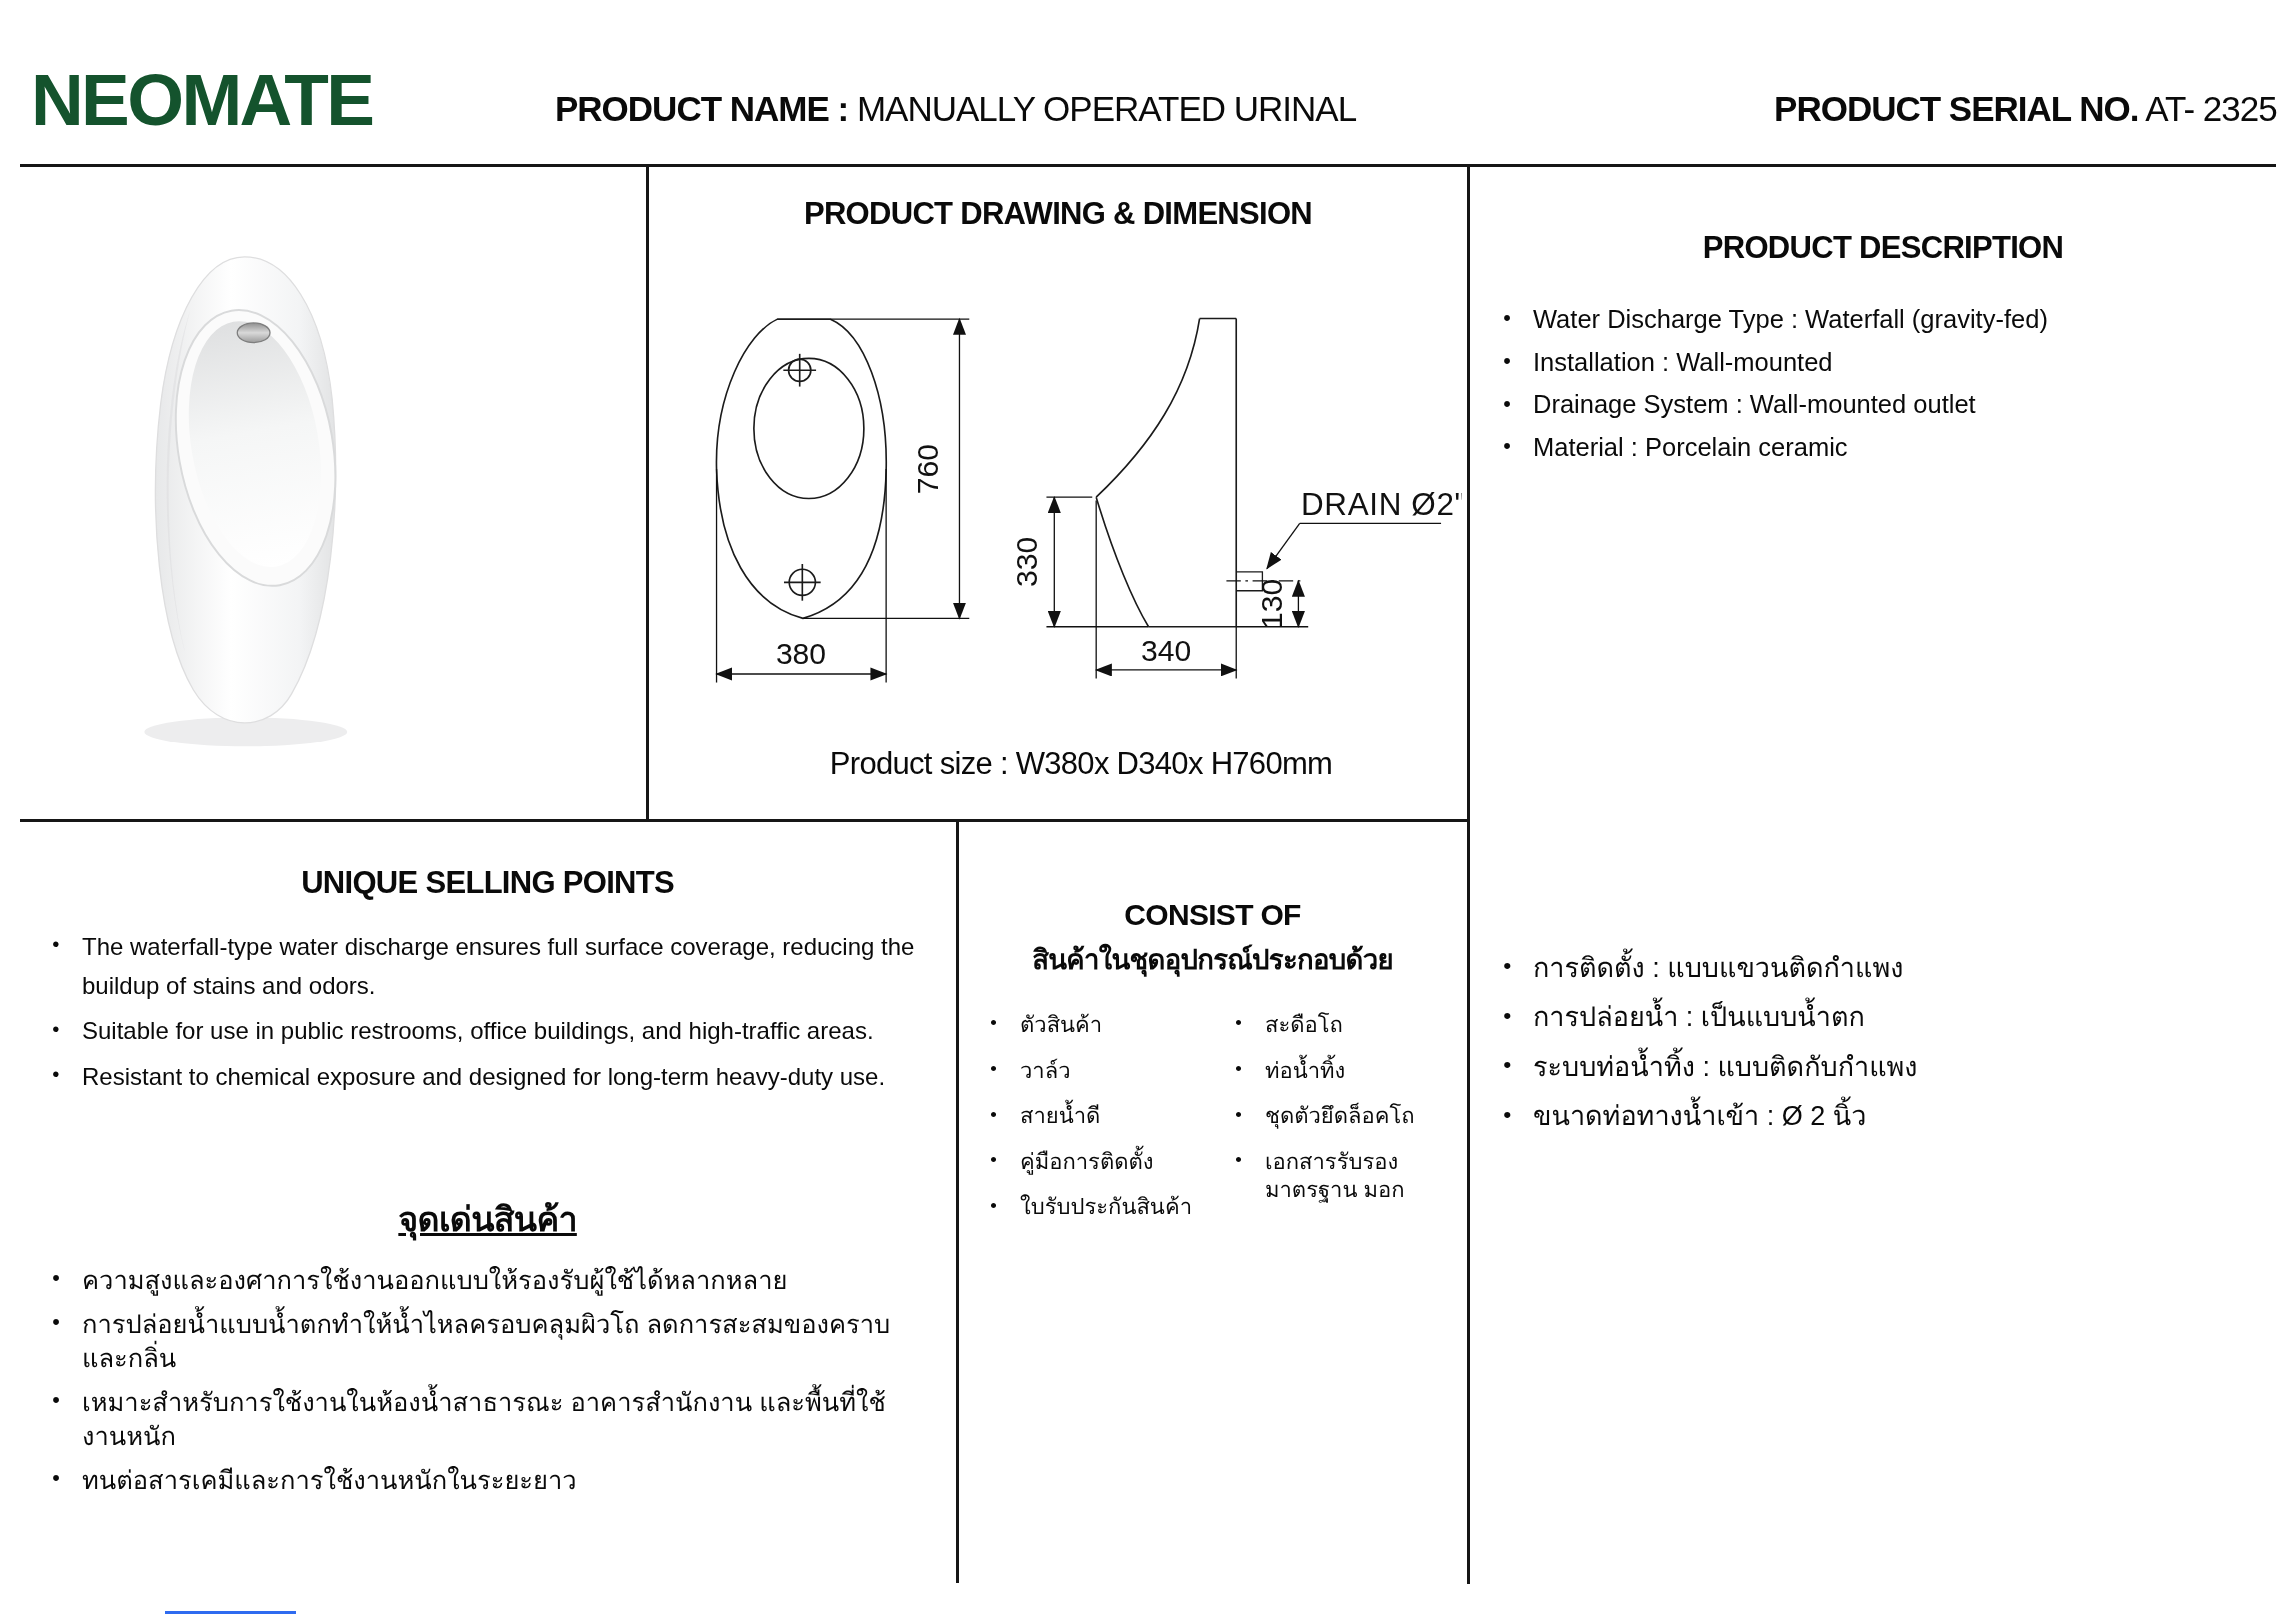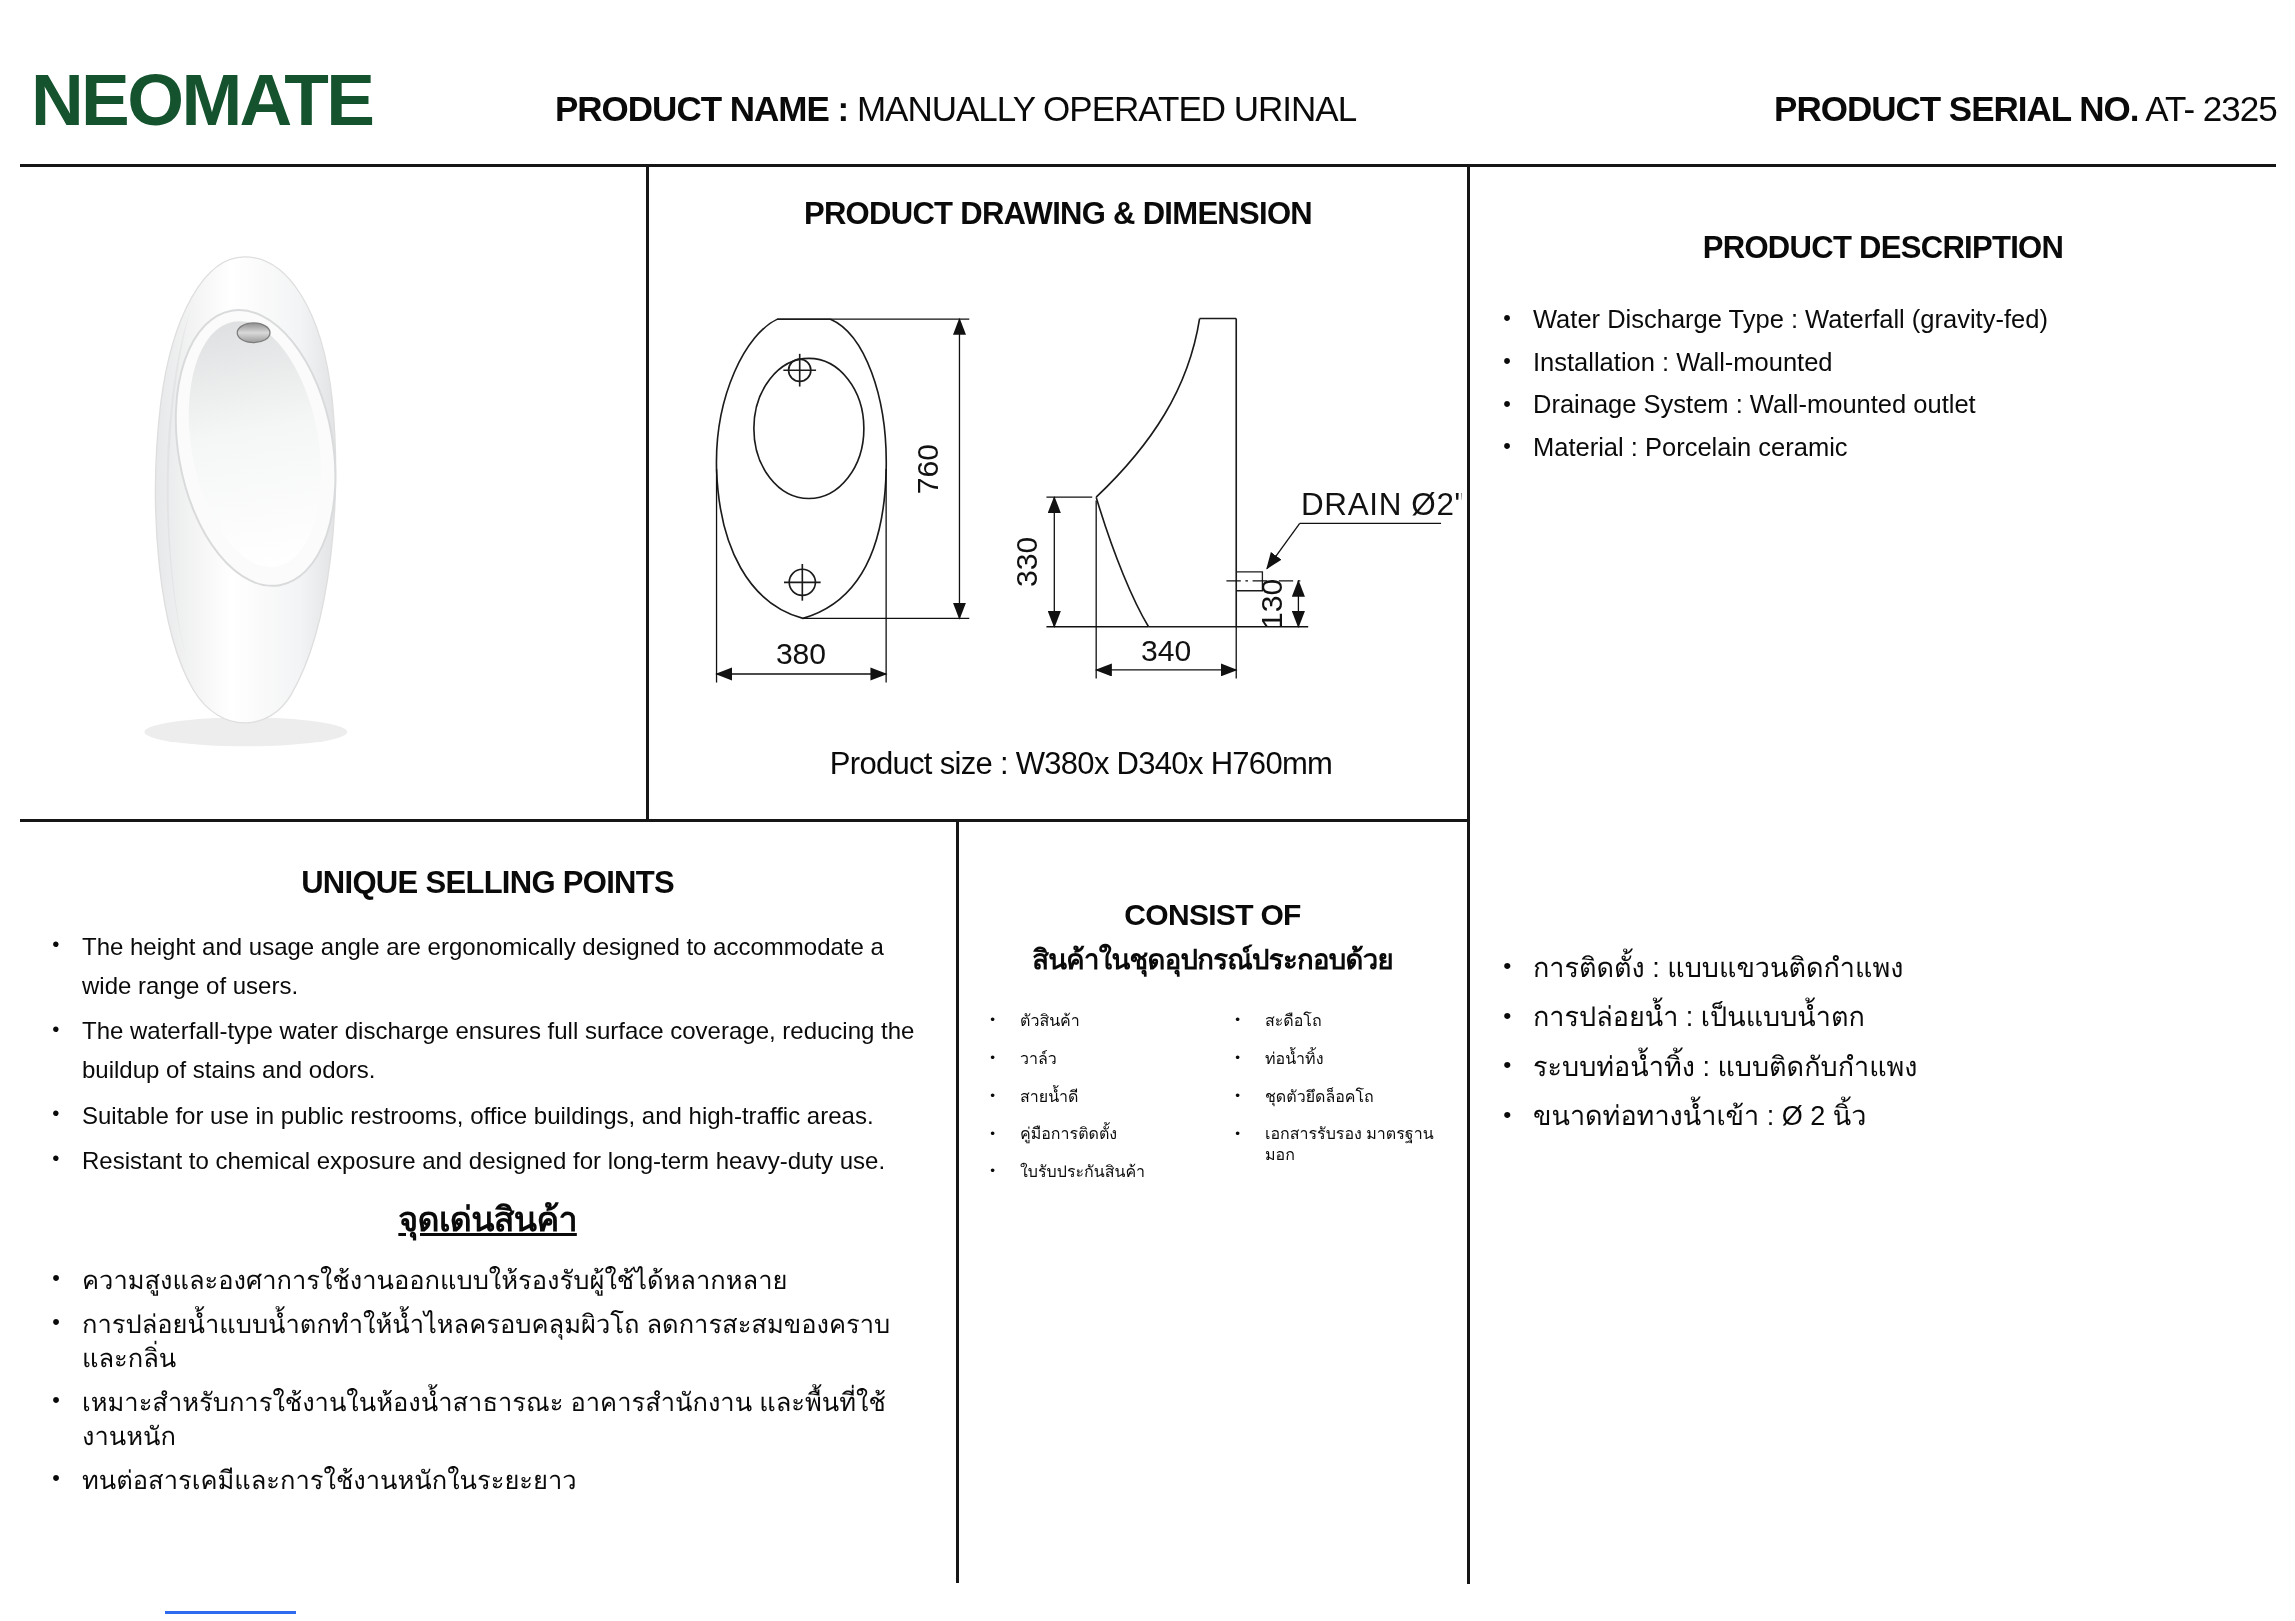--- a/index.html
+++ b/index.html
@@ -18,21 +18,21 @@
   .hline{font-size:35px;letter-spacing:-1px;white-space:nowrap;}
   
   .desc-list{font-size:25.5px;}
   .desc-list li{margin-bottom:13.7px;}
   
   .usp-list{font-size:24px;line-height:1.62;}
   .usp-list li{margin-bottom:6.5px;}
   .thai-usp-list{font-size:25.5px;line-height:1.35;}
   .thai-usp-list li{margin-bottom:9.2px;}
   
-  .consist-col{font-size:16px;line-height:1.3;}
+  .consist-col{font-size:22px;line-height:1.3;}
   .consist-col li{margin-bottom:17px;}
   
   .feat-list{font-size:27px;line-height:1.35;}
   .feat-list li{margin-bottom:13px;}
   svg text{font-family:"Liberation Sans","DejaVu Sans",sans-serif;fill:#111;}
 </style>
 </head>
 <body>
 
 <div class="page">
@@ -162,21 +162,20 @@
   <ul class="abs feat-list" style="left:1498px;top:950px;width:772px;">
     <li class="b">การติดตั้ง : แบบแขวนติดกำแพง</li>
     <li class="b">การปล่อยน้ำ : เป็นแบบน้ำตก</li>
     <li class="b">ระบบท่อน้ำทิ้ง : แบบติดกับกำแพง</li>
     <li class="b">ขนาดท่อทางน้ำเข้า : Ø 2 นิ้ว</li>
   </ul>
 
   <div class="abs sec-title center" style="left:19.6px;top:865px;width:936px;font-size:31px;">UNIQUE SELLING POINTS</div>
 
   <ul class="abs usp-list" style="left:47px;top:928px;width:882px;">
-    <li class="b">The height and usage angle are ergonomically designed to accommodate a wide range of users.</li>
     <li class="b">The waterfall-type water discharge ensures full surface coverage, reducing the buildup of stains and odors.</li>
     <li class="b">Suitable for use in public restrooms, office buildings, and high-traffic areas.</li>
     <li class="b">Resistant to chemical exposure and designed for long-term heavy-duty use.</li>
   </ul>
 
   <div class="abs sec-title center" style="left:19.6px;top:1192px;width:936px;font-size:34px;text-decoration:underline;">จุดเด่นสินค้า</div>
 
   <ul class="abs thai-usp-list" style="left:47px;top:1263px;width:882px;">
     <li class="b">ความสูงและองศาการใช้งานออกแบบให้รองรับผู้ใช้ได้หลากหลาย</li>
     <li class="b">การปล่อยน้ำแบบน้ำตกทำให้น้ำไหลครอบคลุมผิวโถ ลดการสะสมของคราบและกลิ่น</li>

